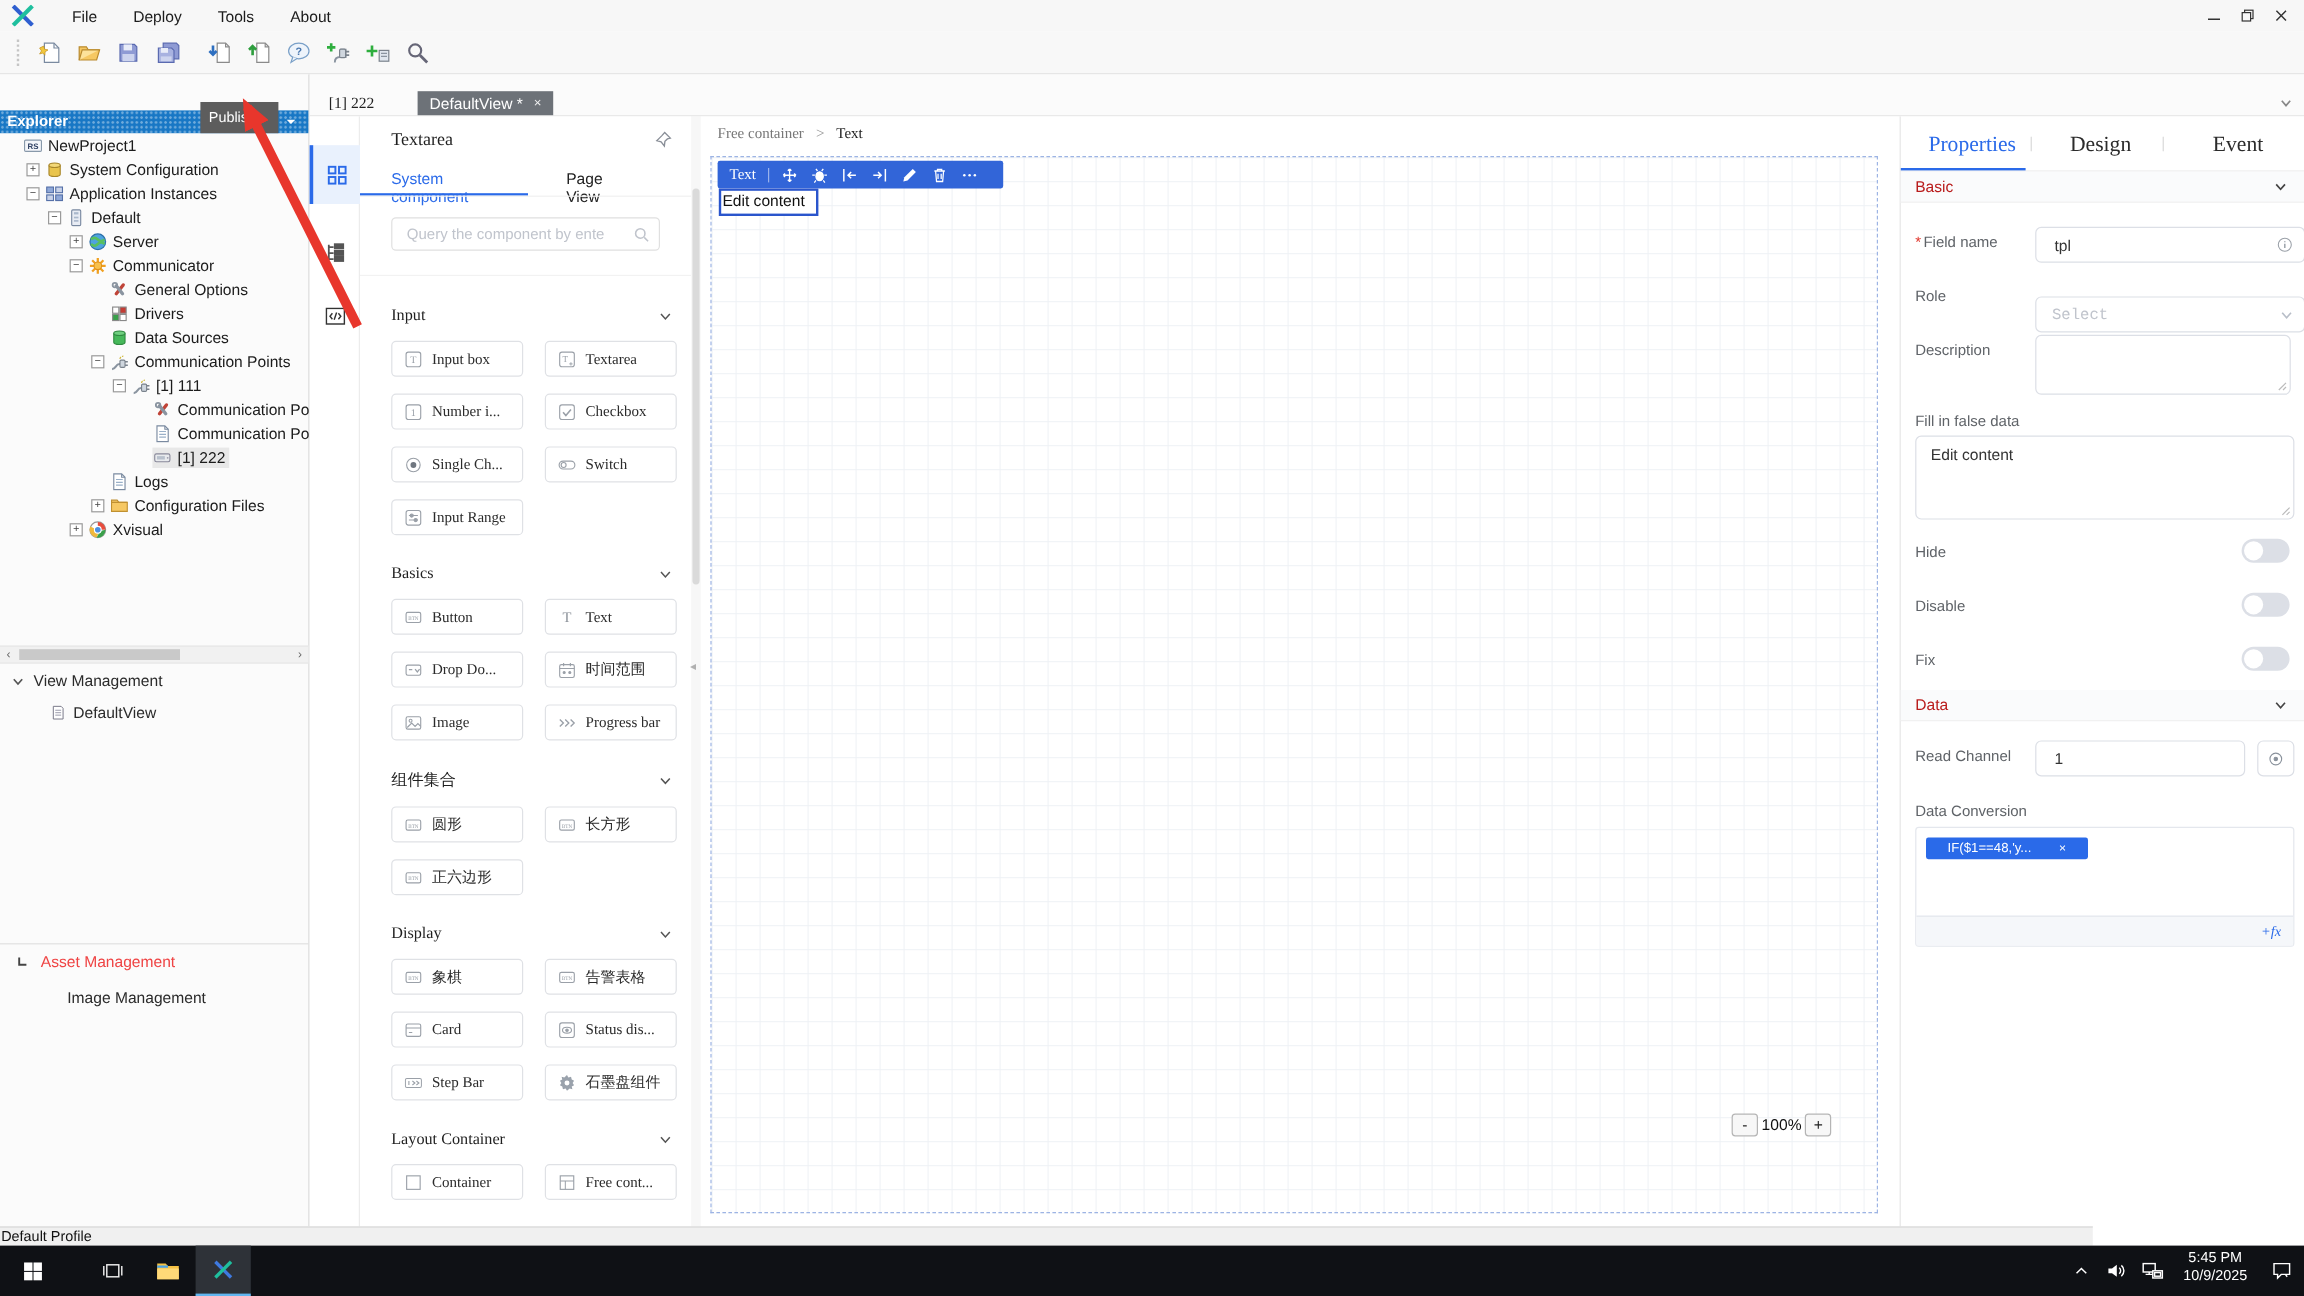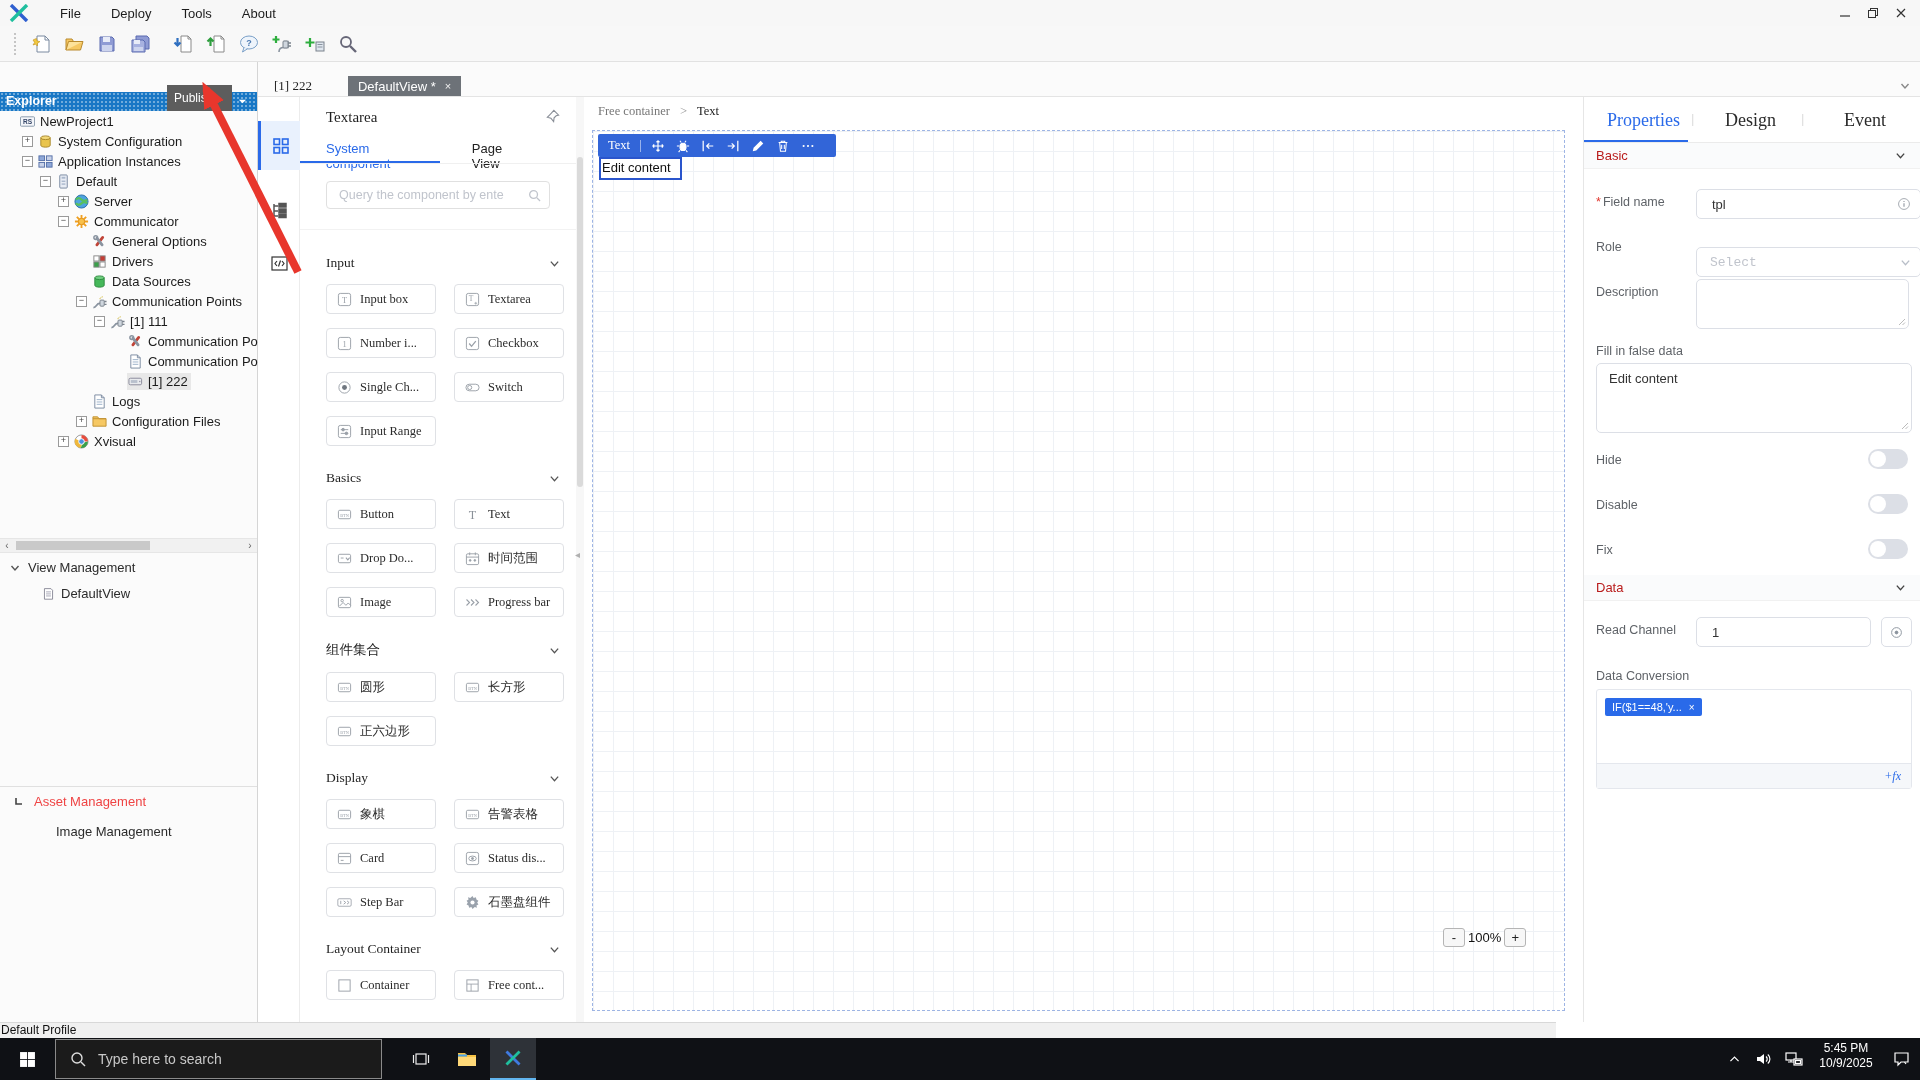--- a/index.html
+++ b/index.html
@@ -121,27 +121,27 @@
   .pin-box{position:absolute;left:112px;width:225px;height:30px;border:1px solid #dcdfe6;border-radius:5px;box-sizing:border-box;background:#fff;display:flex;align-items:center;}
   .pin-box input{border:0;outline:0;flex:1;margin-left:13px;font-size:13px;color:#333;background:transparent;font-family:"Liberation Sans",sans-serif;width:60px;}
   .ph{color:#c0c4cc;font-size:13px;margin-left:13px;}
   .box-ico{margin-right:9px;}
   .ta{position:absolute;border:1px solid #dcdfe6;border-radius:5px;background:#fff;box-sizing:border-box;font-size:13px;color:#333;padding:7px 12px;}
   .rz{position:absolute;right:2px;bottom:2px;}
   .toggle{position:absolute;right:12px;width:40px;height:20px;border-radius:10px;background:#dcdfe6;}
   .knob{position:absolute;left:2px;top:2px;width:16px;height:16px;border-radius:8px;background:#fff;}
   .tagbox{position:absolute;left:12px;width:316px;height:100px;border:1px solid #e4e7ed;border-radius:3px;background:#fff;box-sizing:border-box;}
   .tag{position:absolute;left:8px;top:8px;background:#2a6ae9;color:#fff;font-size:11px;border-radius:2px;
-    height:18px;display:flex;align-items:center;padding:0 7px;}
+    height:18px;display:flex;align-items:center;padding:0 18px;gap:16px;}
   .tag .x{margin-left:7px;font-size:10px;}
   .tag-foot{position:absolute;left:0;right:0;bottom:0;height:24px;background:#f5f7fa;border-top:1px solid #e4e7ed;}
   .fx{position:absolute;right:10px;bottom:4px;color:#2a6ae9;font-style:italic;font-size:12px;font-family:"Liberation Serif",serif;}
 
   
-  .statusbar{left:0;top:1022px;width:1556px;height:16px;background:#f0f0f0;border-top:1px solid #d8d8d8;box-sizing:border-box;
+  .statusbar{left:0;top:1022px;width:1744px;height:16px;background:#f0f0f0;border-top:1px solid #d8d8d8;box-sizing:border-box;
     font-size:12px;line-height:15px;color:#111;padding-left:1px;}
   .taskbar{left:0;top:1038px;width:1920px;height:42px;background:#0f1115;display:flex;align-items:center;}
   .tk-btn{height:42px;display:flex;align-items:center;justify-content:center;}
   .tk-search{width:327px;height:40px;margin-left:0;background:#1b1b1b;border:1px solid #8a8a8a;box-sizing:border-box;
     display:flex;align-items:center;color:#c8c8c8;font-size:14px;}
   .tray{position:absolute;right:0;top:0;height:42px;display:flex;align-items:center;}
   .clock{color:#fff;font-size:12px;text-align:center;line-height:15px;width:72px;}
 
   .tooltip{left:167px;top:85px;width:58px;height:26px;background:#5d5d5d;color:#fff;font-size:12px;line-height:26px;
     padding-left:7px;overflow:hidden;white-space:nowrap;z-index:40;}
@@ -1062,29 +1062,20 @@
   <div class="abs taskbar">
     <div class="tk-btn" style="width:55px;">
       <span class="ico">
           <svg width="17" height="17" viewBox="0 0 16 16" fill="#fff">
             <rect x="1" y="1" width="6.6" height="6.6"></rect>
             <rect x="8.4" y="1" width="6.6" height="6.6"></rect>
             <rect x="1" y="8.4" width="6.6" height="6.6"></rect>
             <rect x="8.4" y="8.4" width="6.6" height="6.6"></rect>
           </svg>
         </span>
-    </div>
-    <div class="tk-search">
-      <span class="ico" style="margin:0 12px 0 14px;">
-          <svg width="16" height="16" viewBox="0 0 16 16" fill="none" stroke="#ddd" stroke-width="1.4">
-            <circle cx="7" cy="7" r="5"></circle>
-            <path d="M11 11l4 4"></path>
-          </svg>
-        </span>
-      <span>Type here to search</span>
     </div>
     <div class="tk-btn" style="width:46px;margin-left:16px;">
       <span class="ico">
           <svg width="18" height="18" viewBox="0 0 18 18" fill="none" stroke="#eee" stroke-width="1.2">
             <rect x="4" y="4" width="10" height="10"></rect>
             <path d="M1.5 5v8M16.5 5v8"></path>
           </svg>
         </span>
     </div>
     <div class="tk-btn" style="width:46px;">

